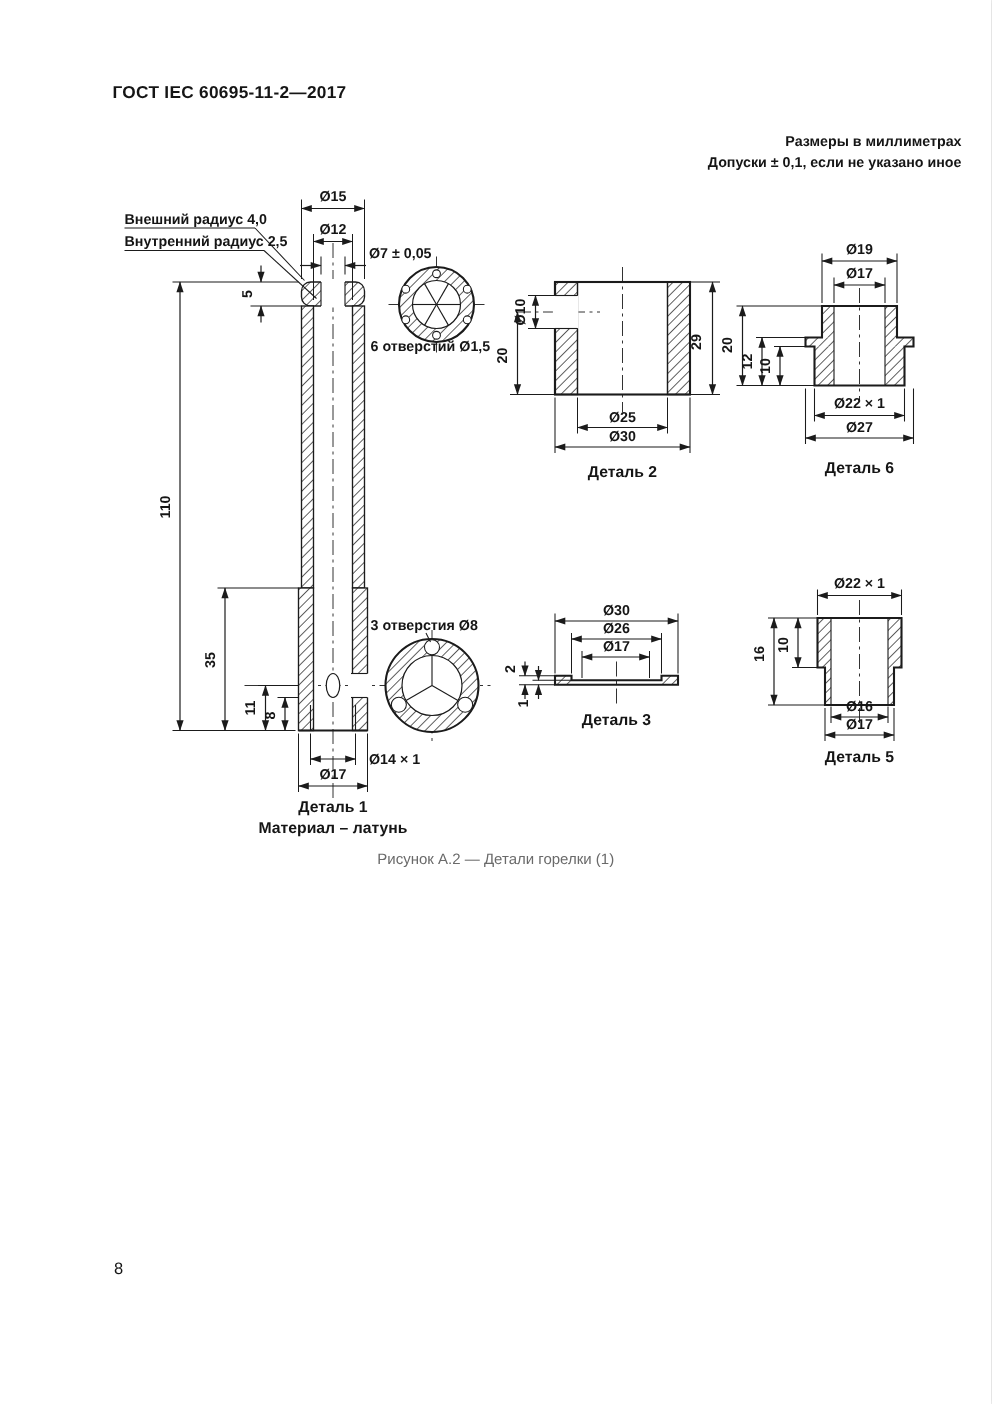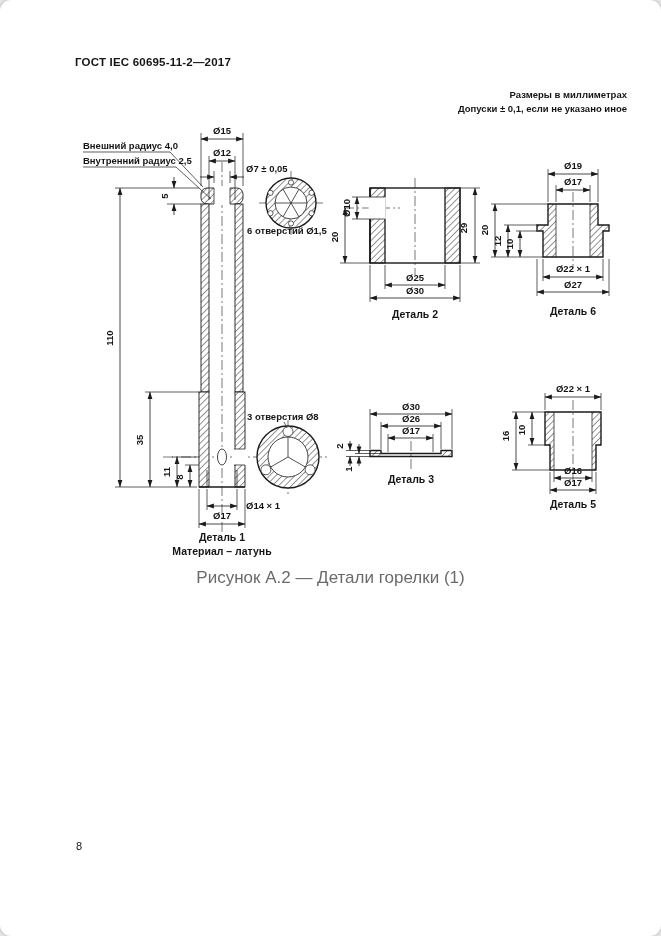--- a/index.html
+++ b/index.html
@@ -1,27 +1,26 @@
 <!DOCTYPE html>
 <html><head>
 <meta charset="utf-8">
 <style>
   html,body{margin:0;padding:0;background:#e8e8e8;}
   .page{
     position:relative;width:661px;height:936px;background:#ffffff;
     font-family:"Liberation Sans",sans-serif;color:#151515;overflow:hidden;
     box-shadow:0 0 4px rgba(0,0,0,.25);
-    border-radius:11px;
   }
   .hdr{position:absolute;left:75px;top:56px;font-size:11.5px;font-weight:bold;letter-spacing:.2px;}
-  .notes{position:absolute;right:34px;top:88px;text-align:right;line-height:14px;}
+  .notes{position:absolute;right:20px;top:88px;text-align:right;line-height:14px;}
   .notes .n1{font-size:9.5px;font-weight:bold;}
   .notes .n2{font-size:9.5px;font-weight:bold;}
   .caption{position:absolute;left:0;top:568px;width:661px;text-align:center;
-    font-size:17px;color:#6a6a6a;}
+    font-size:10px;color:#6a6a6a;}
   .pageno{position:absolute;left:76px;top:840px;font-size:11px;}
   svg{position:absolute;left:0;top:0;}
   svg text{font-family:"Liberation Sans",sans-serif;fill:#151515;}
   .t{font-size:9.5px;font-weight:bold;}
   .tp{font-size:10.5px;font-weight:bold;}
   .s1{stroke:#1b1b1b;stroke-width:1.4;fill:none;}
   .s0{stroke:#1b1b1b;stroke-width:0.75;fill:none;}
   .cl{stroke:#1b1b1b;stroke-width:0.6;fill:none;stroke-dasharray:10 3 2 3;}
   .ext{stroke:#1b1b1b;stroke-width:0.7;fill:none;}
   .dim{stroke:#1b1b1b;stroke-width:0.8;fill:none;marker-start:url(#ar);marker-end:url(#ar);}

